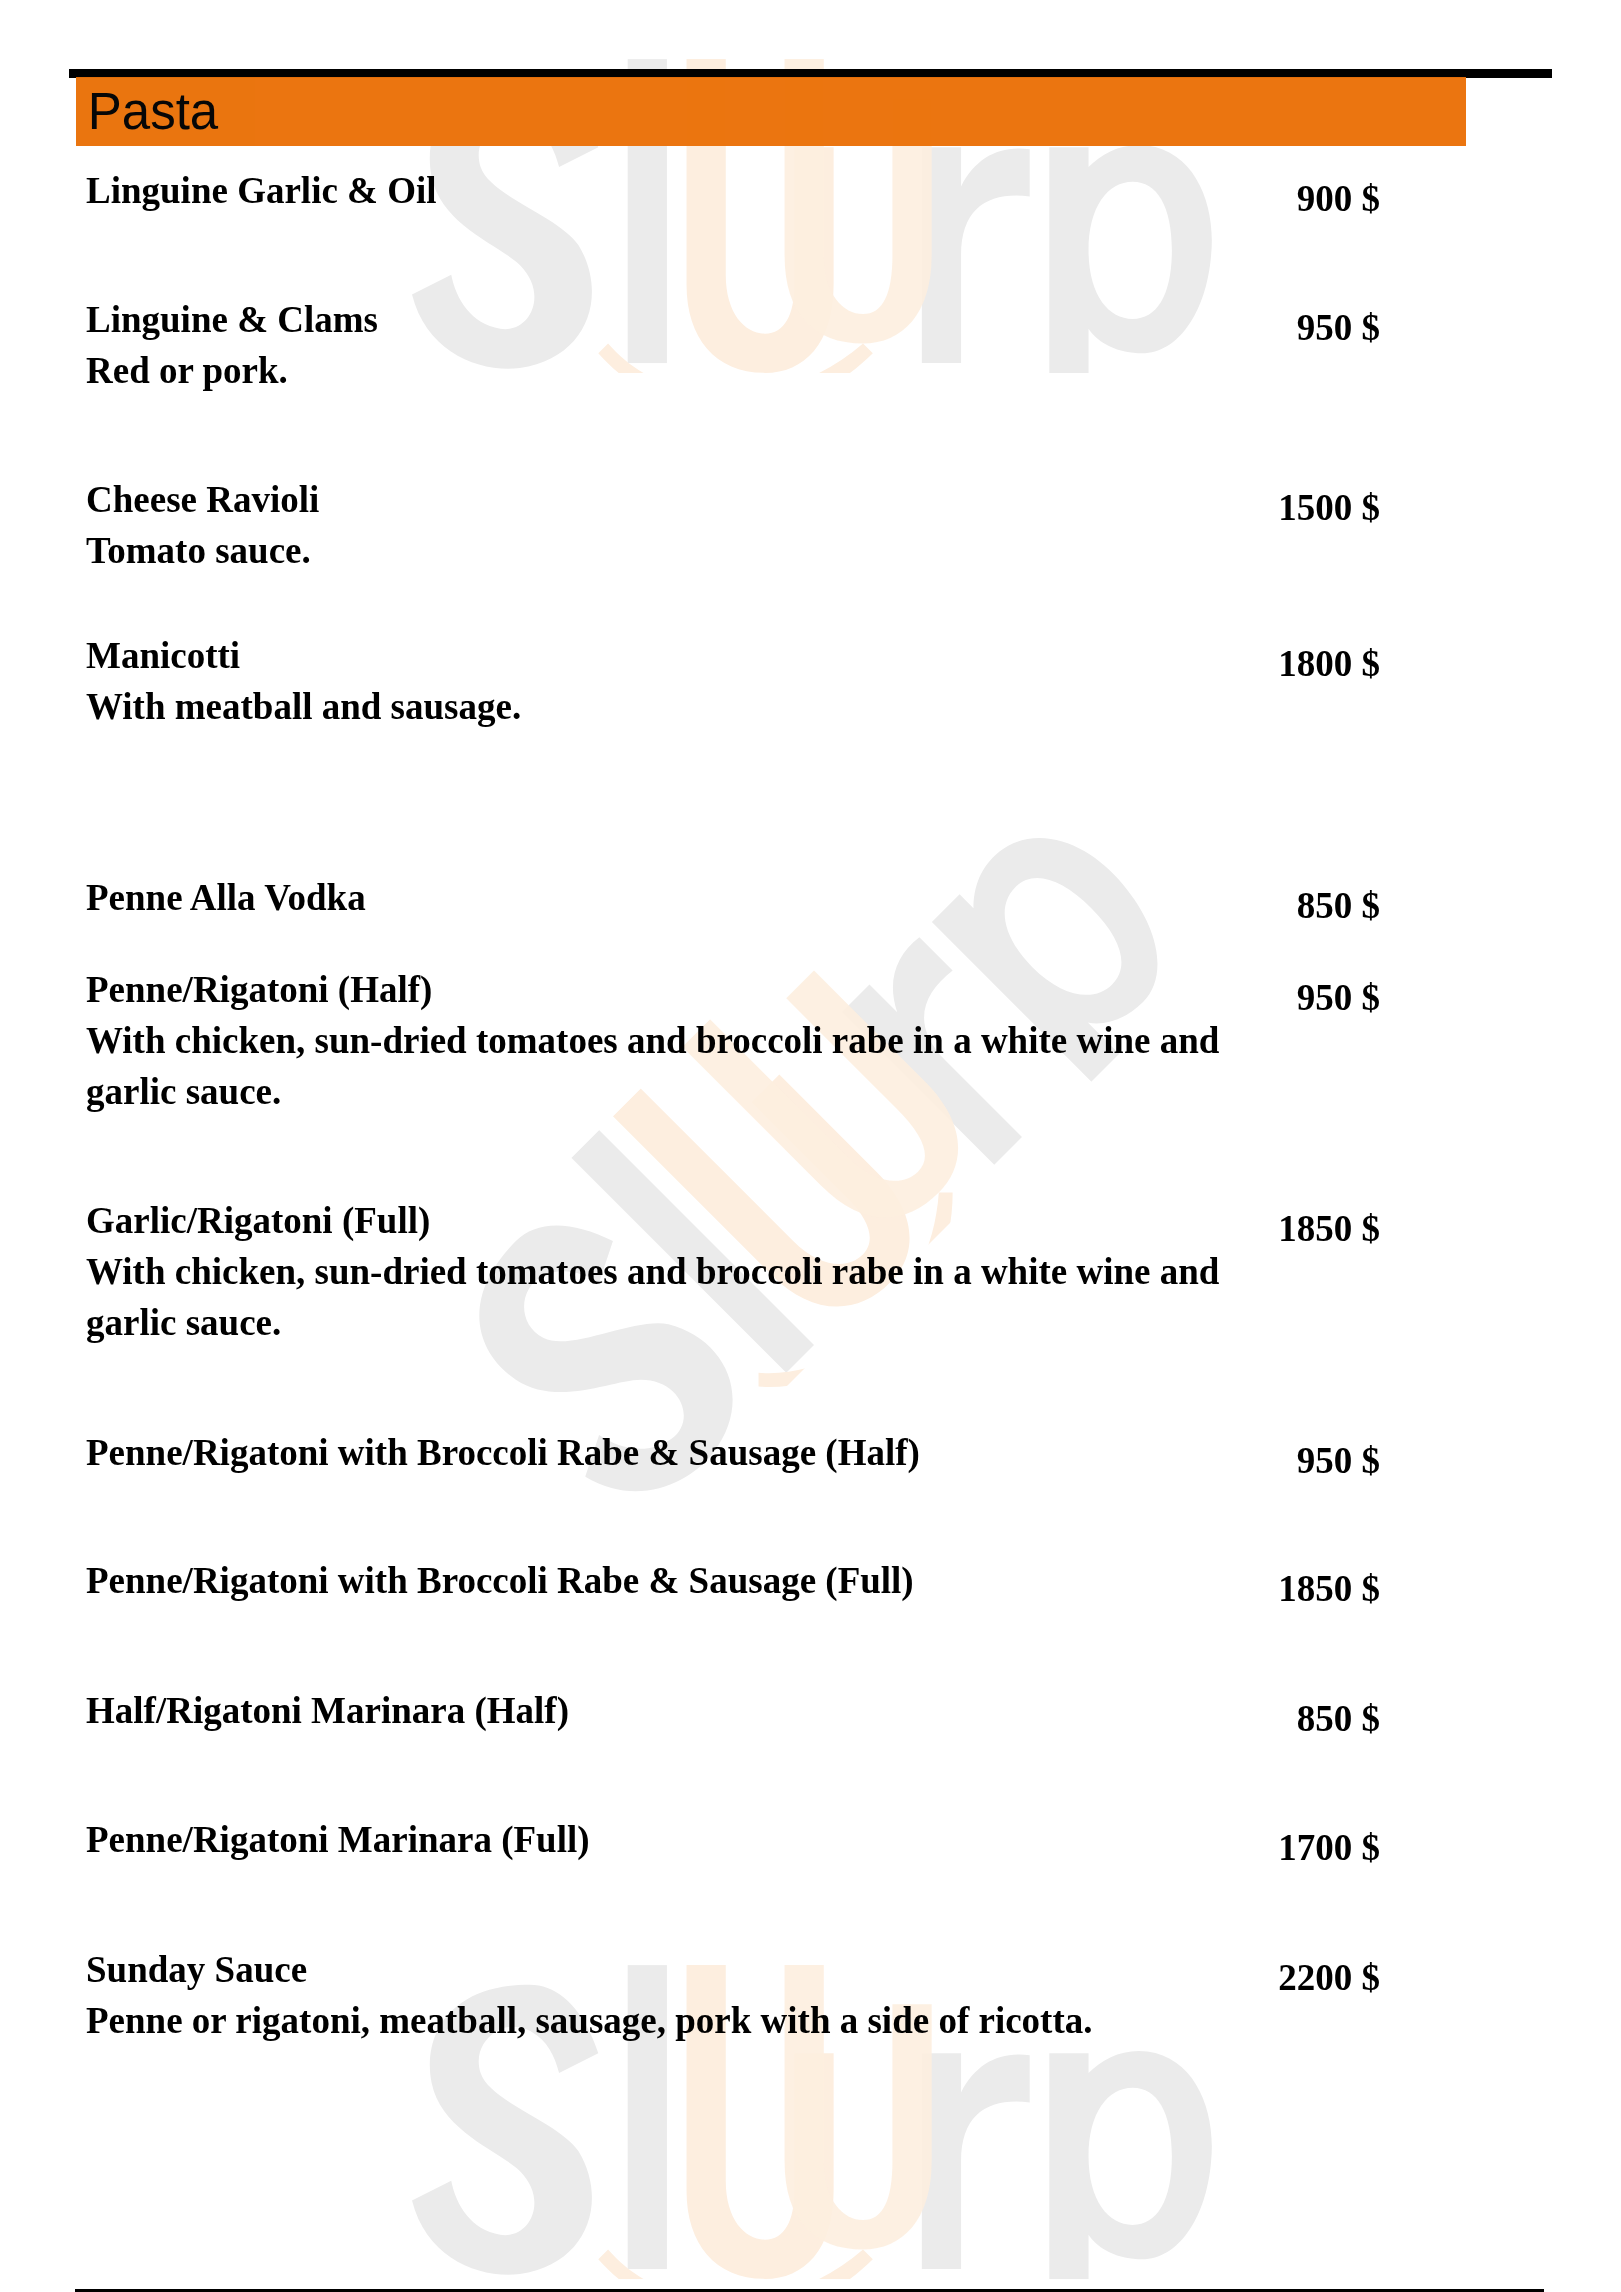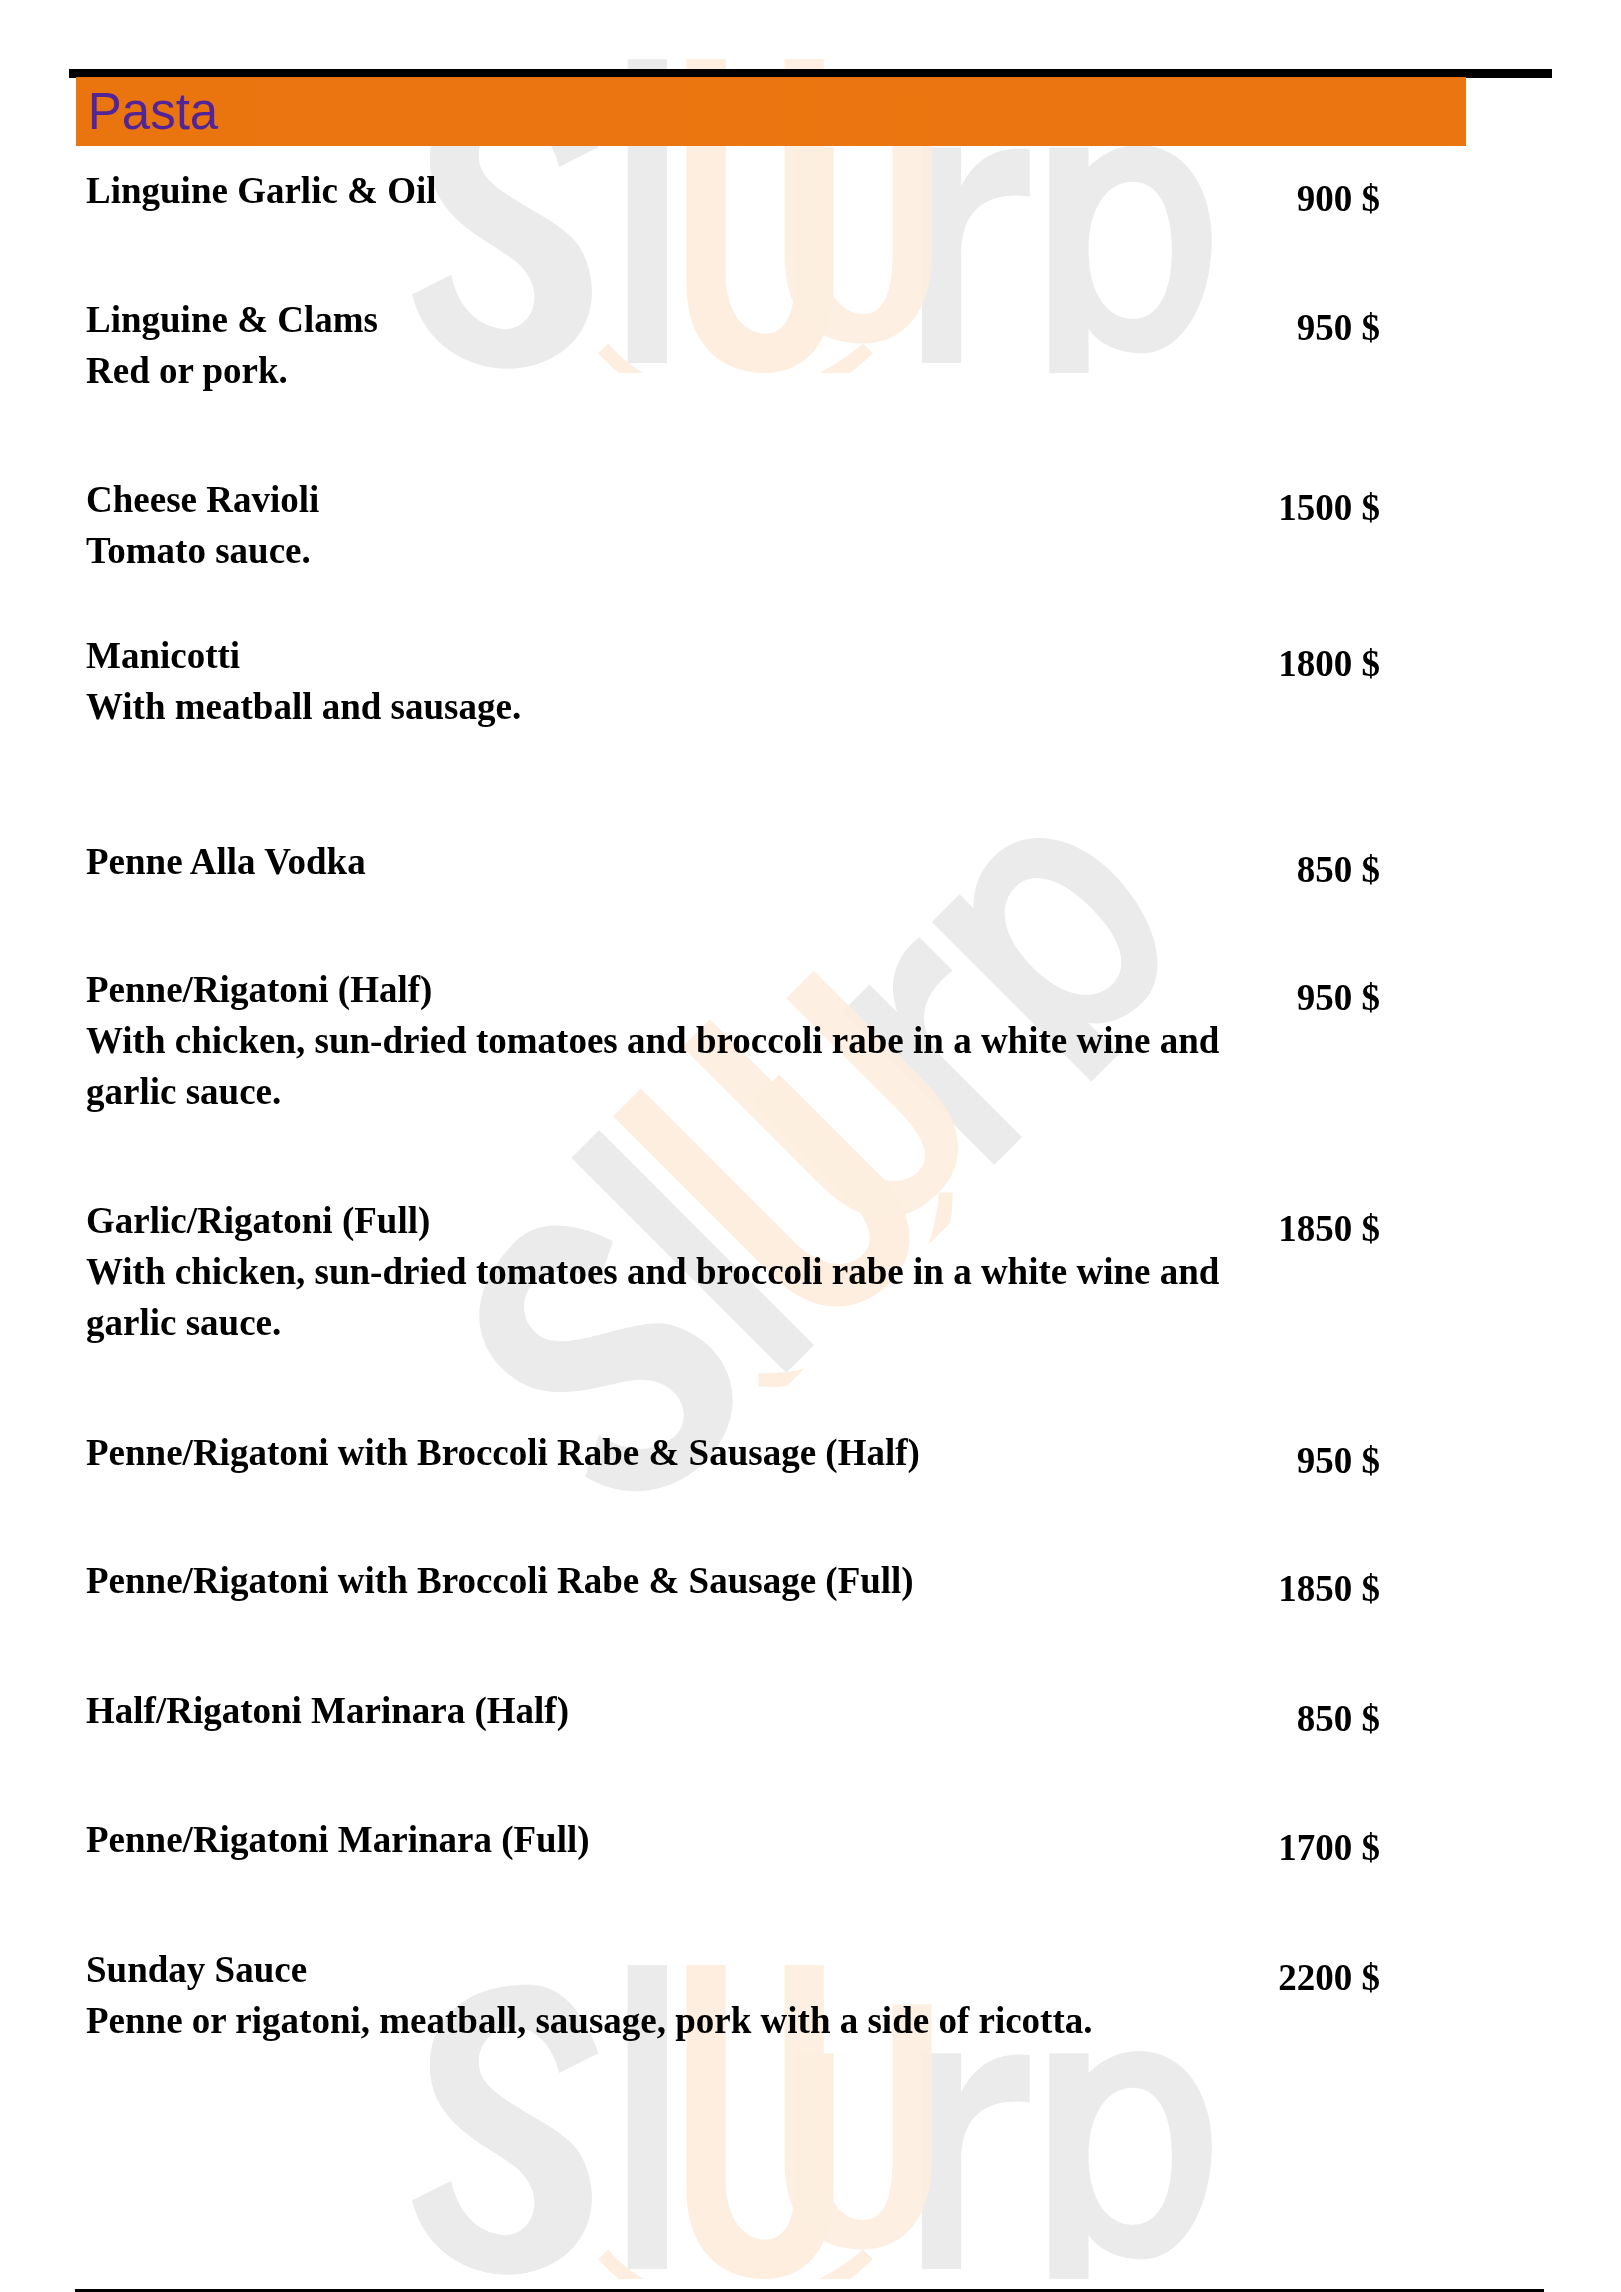--- a/index.html
+++ b/index.html
@@ -11,21 +11,21 @@
   .wm svg { width: 100%; height: 100%; display: block; }
   .wm-top { left: 412px; top: 59px; }
   .wm-mid { left: 412px; top: 980px; transform: rotate(-45deg); transform-origin: 50% 50%; }
   .wm-bot { left: 412px; top: 1965px; }
 
   .top-rule { position: absolute; left: 69px; top: 69px; width: 1483px; height: 8.8px; background: #000; z-index: 1; }
   .section-header { position: absolute; left: 76px; top: 77px; width: 1390px; height: 69px;
                     background: #EA7108; opacity: 0.97; z-index: 1; }
   .section-title { position: absolute; left: 11.8px; top: 5.9px; margin: 0;
                    font-family: "Liberation Sans", "DejaVu Sans", sans-serif;
-                   font-weight: normal; font-size: 51px; line-height: 57px; color: #4c1d95; }
+                   font-weight: normal; font-size: 51px; line-height: 57px; color: #000000; }
 
   .item { position: absolute; left: 86px; width: 1294px; z-index: 2; font-weight: bold; }
   .item-name, .item-desc { font-size: 37px; line-height: 51px; white-space: nowrap; }
   .item-desc-wrap { font-size: 37px; line-height: 51px; width: 1137px; }
   .item-price { position: absolute; right: 0; top: 0; font-size: 37px; line-height: 51px; white-space: nowrap; margin-top: 8px; }
 
   .bottom-rule { position: absolute; left: 75px; top: 2289px; width: 1469px; height: 2.9px; background: #000; z-index: 1; }
 </style>
 </head>
 <body>
@@ -99,21 +99,21 @@
   <div class="item-desc">Tomato sauce.</div>
   <div class="item-price">1500 $</div>
 </div>
 
 <div class="item" style="top:630px">
   <div class="item-name">Manicotti</div>
   <div class="item-desc">With meatball and sausage.</div>
   <div class="item-price">1800 $</div>
 </div>
 
-<div class="item" style="top:836px">
+<div class="item" style="top:872px">
   <div class="item-name">Penne Alla Vodka</div>
   <div class="item-price">850 $</div>
 </div>
 
 <div class="item" style="top:964px">
   <div class="item-name">Penne/Rigatoni (Half)</div>
   <div class="item-desc-wrap">With chicken, sun-dried tomatoes and broccoli rabe in a white wine and garlic sauce.</div>
   <div class="item-price">950 $</div>
 </div>
 

